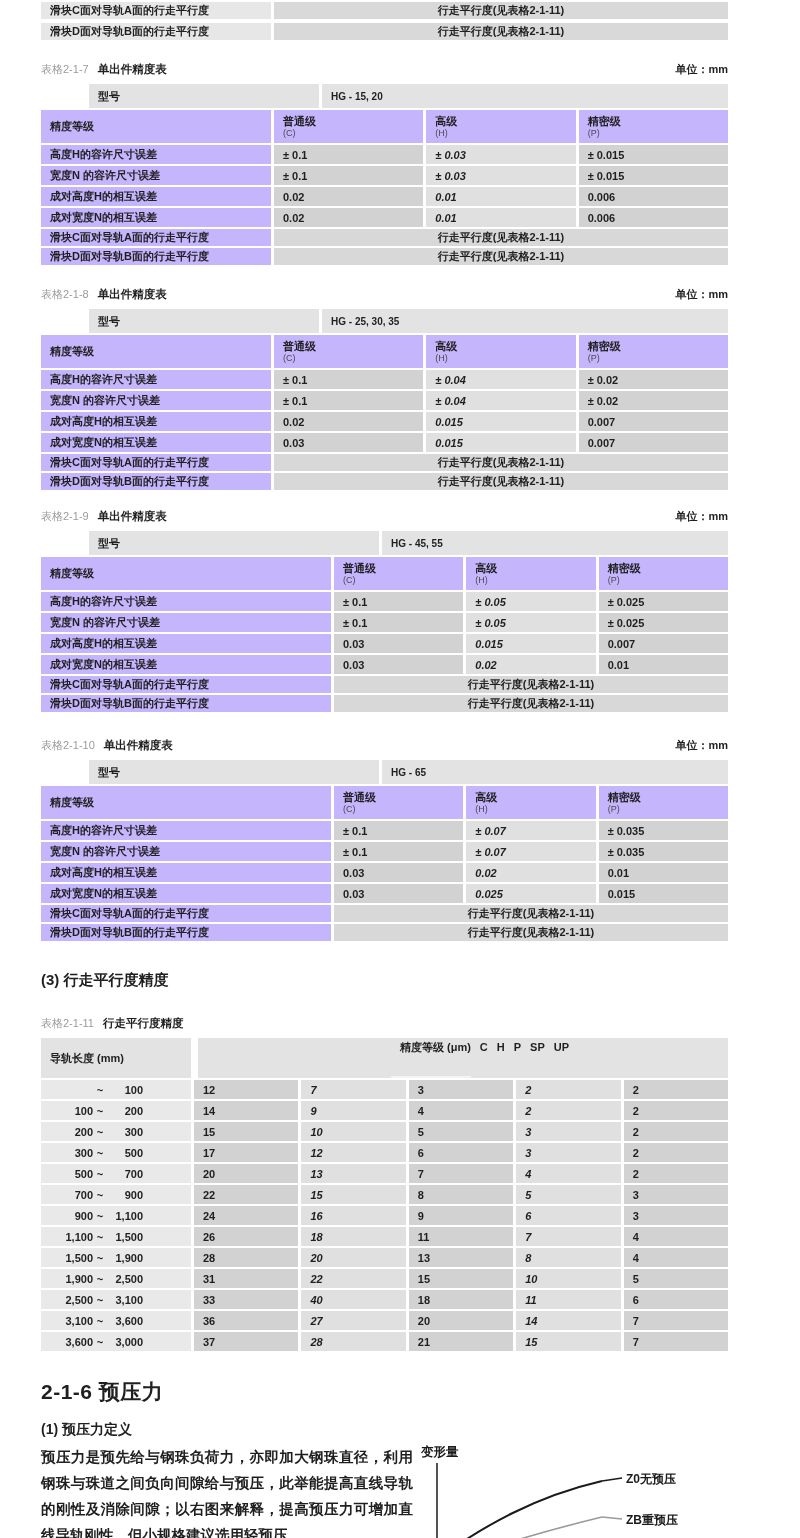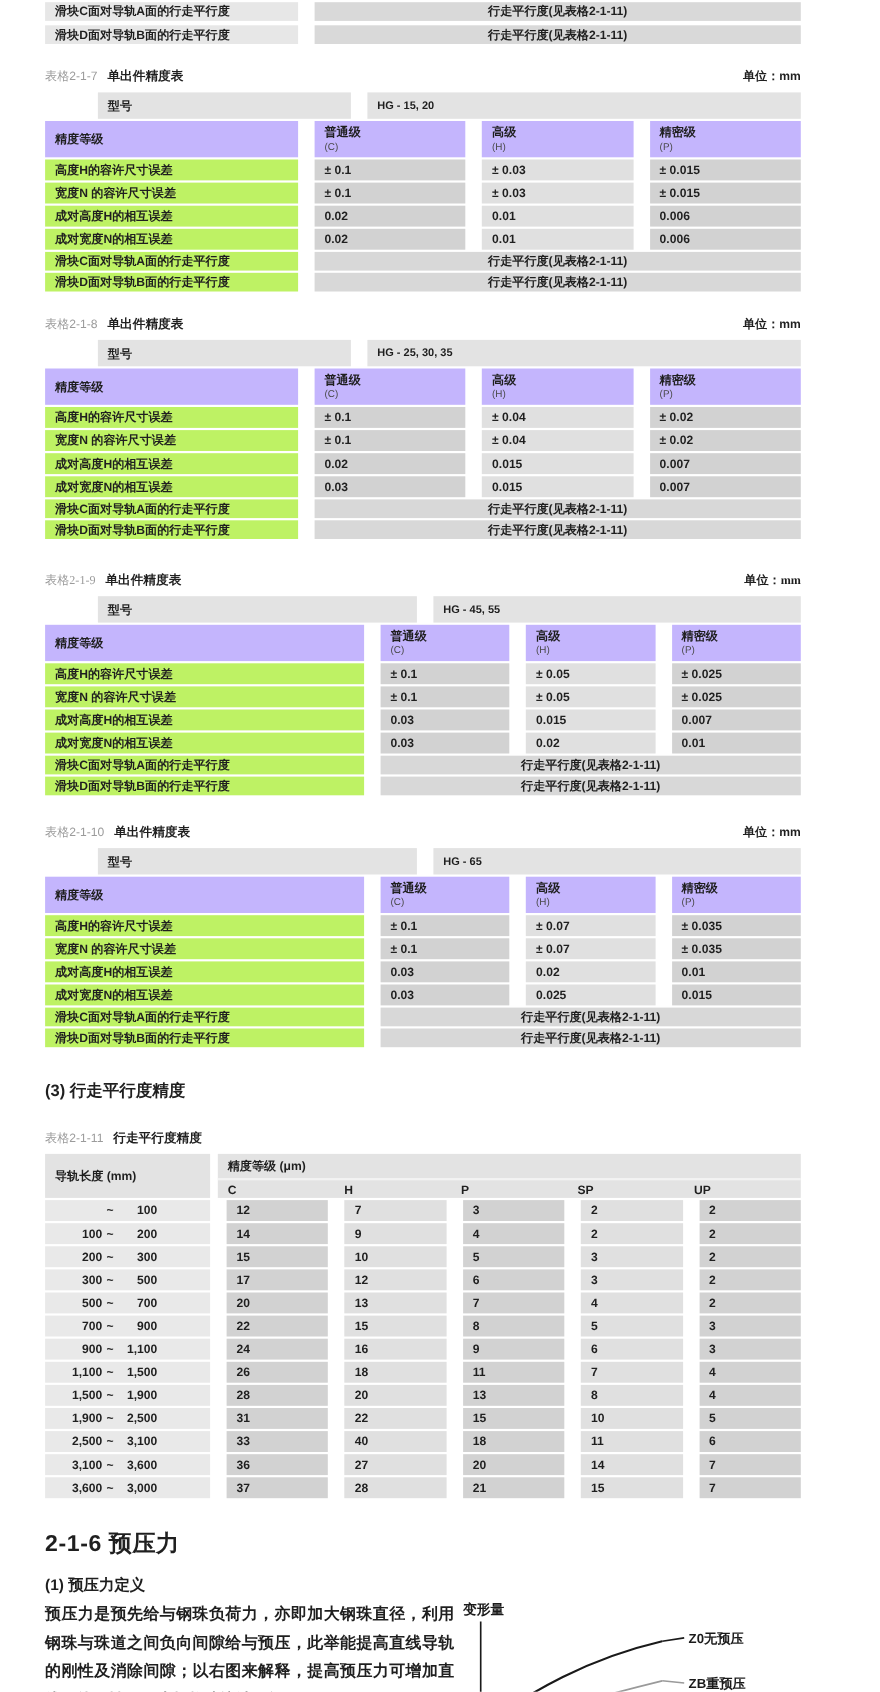--- a/index.html
+++ b/index.html
@@ -4,62 +4,62 @@
 <style>
   html,body{margin:0;padding:0;}
   body{
     width:800px;height:1538px;overflow:hidden;background:#ffffff;
     font-family:"Liberation Sans","DejaVu Sans",sans-serif;
     color:#1f1f1f;position:relative;
   }
   .content{width:687px;margin-left:41px;padding-top:2px;}
 
   
-  .trow{display:flex;gap:15px;margin-bottom:2px;align-items:stretch;}
+  .trow{display:flex;gap:3px;margin-bottom:2px;align-items:stretch;}
   .cell{display:flex;align-items:center;font-size:11px;font-weight:bold;}
-  .c-label{width:230px;background:#bef264;padding-left:9px;box-sizing:border-box;}
+  .c-label{width:230px;background:#c4b5fd;padding-left:9px;box-sizing:border-box;}
   .wide .c-label{width:290px;}
   .c-val{flex:1;padding-left:9px;box-sizing:border-box;}
   .col-d{background:#d2d2d2;}
-  .col-l{background:#e0e0e0;}
+  .col-l{background:#e0e0e0;font-style:italic;}
   .c-span{flex:1;background:#d8d8d8;justify-content:center;padding-left:0;}
 
   
   .prev-row{height:17px;margin-bottom:4px;}
   .prev-row .c-label{background:#e7e7e7;}
   .prev-row .c-span{background:#d9d9d9;}
 
   h2.sec{font-size:15px;font-weight:bold;margin:17px 0 0 0;}
   #sec2-title{margin-top:15px;}
   #sec3-title{margin-top:30px;}
 
   .tcaption{display:flex;align-items:baseline;margin:22px 0 7px 0;}
   .tcaption .tno{font-size:11px;color:#9b9b9b;font-weight:normal;text-align:center;}
   .tcaption .ttl{font-size:11.5px;font-weight:bold;margin-left:9px;}
   .tcaption .tunit{margin-left:auto;font-size:11px;font-weight:bold;}
-  .mt-lg{margin-top:30px;font-family:Liberation Serif, serif;}
+  .mt-lg{margin-top:19px;}
   .mt-md{margin-top:26px;}
 
   
   .model-row{height:24px;padding-left:48px;}
   .model-row .cell{background:#e3e3e3;}
   .model-row .c-val{font-size:10px;}
   .grade-row{height:33px;}
   .grade-row .cell{background:#c4b5fd;align-items:flex-start;flex-direction:column;justify-content:center;}
   .grade-row .c-label{justify-content:center;}
   .grade-row .gname{font-size:11px;font-weight:bold;line-height:13px;display:block;}
   .grade-row .gcode{font-size:9px;font-weight:normal;color:#4a4a4a;line-height:11px;display:block;}
   .spec-row{height:19px;}
   .par-row{height:17px;}
   .ptable{margin-bottom:0;}
 
   
   .phead{display:flex;gap:7px;margin-bottom:2px;}
   .phead .h-left{width:150px;height:40px;background:#e3e3e3;display:flex;align-items:center;padding-left:9px;box-sizing:border-box;font-size:11px;font-weight:bold;}
-  .phead .h-right{flex:1;background:#e3e3e3;display:flex;flex-direction:column;justify-content:center;}
+  .phead .h-right{flex:1;background:#e3e3e3;display:flex;flex-direction:row;justify-content:center;padding-left:34px;}
   .phead .h-top{font-size:11px;font-weight:bold;padding:2px 0 3px 9px;border-bottom:2px solid #f3f3f3;}
   .phead .h-cols{display:flex;padding-top:3px;}
   .phead .h-col{flex:1;font-size:11px;font-weight:bold;padding-left:9px;box-sizing:border-box;}
   .prow{height:19px;margin-bottom:2px;}
   .rlabel{width:150px;background:#e9e9e9;box-sizing:border-box;display:flex;align-items:center;font-size:11px;font-weight:bold;}
   .rlabel .rfrom{width:52px;text-align:right;display:inline-block;}
   .rlabel .rsep{width:14px;text-align:center;display:inline-block;}
   .rlabel .rto{width:36px;text-align:right;display:inline-block;}
 
   

